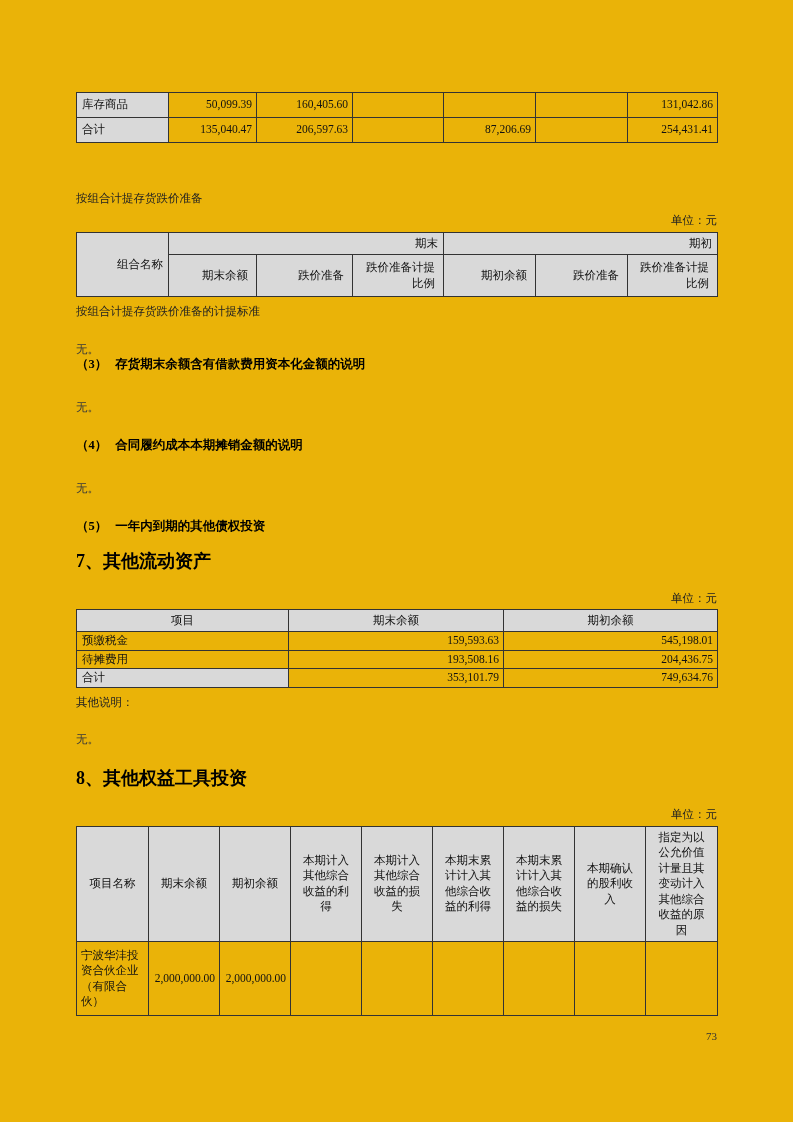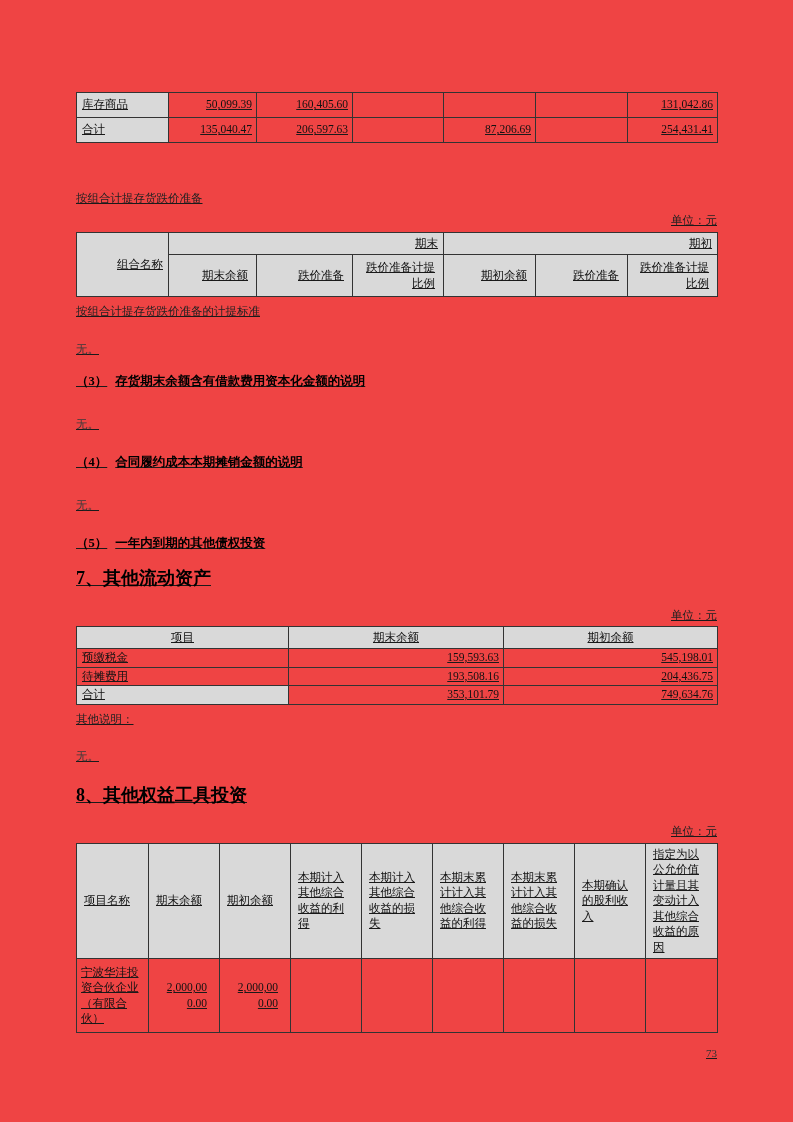--- a/index.html
+++ b/index.html
@@ -2,25 +2,24 @@
 <html><head>
 <meta charset="utf-8">
 <style>
   * { margin: 0; padding: 0; box-sizing: border-box; }
   html, body { background: #ffffff; }
   body { font-family: "Liberation Serif", "DejaVu Serif", serif; color: #1a1a1a; }
   .sheet {
     position: relative;
     width: 793px;
     height: 1122px;
-    background: #ef4444;
+    background: #eab308;
     overflow: hidden;
     padding-left: 76px;
     padding-right: 76px;
-    text-decoration: underline;
   }
   .content { width: 641px; }
 
   table {
     border-collapse: collapse;
     table-layout: fixed;
     width: 641px;
     font-size: 11.5px;
     color: #111;
   }
@@ -49,45 +48,45 @@
   
   .t2 { margin-top: 5px; }
   .t2 .r1 td { height: 22px; }
   .t2 .r2 td { height: 42px; padding: 2px 8px; }
   .t2 td { text-align: right; margin-left: 46px; }
 
   .std-note { margin-top: 7px; }
   .none { margin-top: 24px; font-size: 11.5px; line-height: 14px; color: #3a3a3a; }
   .none-b { margin-top: 28px; }
 
-  .clause { margin-top: 17px; font-size: 12.5px; font-weight: bold; line-height: 16px; color: #000; }
+  .clause { font-size: 12.5px; font-weight: bold; line-height: 16px; color: #000; }
   .clause .cnum { margin-right: 8px; }
   .clause4 { margin-top: 23px; }
   .clause5 { margin-top: 23px; }
 
   .sect { margin-top: 18px; font-size: 18px; font-weight: bold; line-height: 18px; color: #000; }
   .sect8 { margin-top: 23px; }
   .unit2 { margin-top: 21px; }
   .unit3 { margin-top: 20px; }
 
   
   .t3 { margin-top: 4px; }
   .t3 td { height: 18px; padding-top: 1px; padding-bottom: 1px; margin-left: 48px; }
   .t3 .hdr td { height: 22px; }
 
   .other-note { margin-top: 7px; }
   .none4 { margin-top: 23px; }
 
   
   .t4 { margin-top: 5px; }
   .t4 td { padding: 3px 7px; }
-  .t4 .hdr td { text-align: left; height: 113px; vertical-align: middle; }
+  .t4 .hdr td { text-align: center; height: 113px; vertical-align: middle; }
   .t4 .body td { height: 74px; vertical-align: middle; margin-left: 47px; }
   .t4 .body .name { text-align: left; padding: 2px 4px; vertical-align: middle; }
-  .t4 .body .num { word-break: break-all; padding: 2px 12px; }
+  .t4 .body .num { word-break: break-all; padding: 2px 4px; }
 
   .page-num { margin-top: 13px; text-align: right; font-size: 11px; color: #333; line-height: 14px; }
 </style>
 </head>
 <body>
 
 <div class="sheet">
   <div class="content">
 
     <table class="t1">

